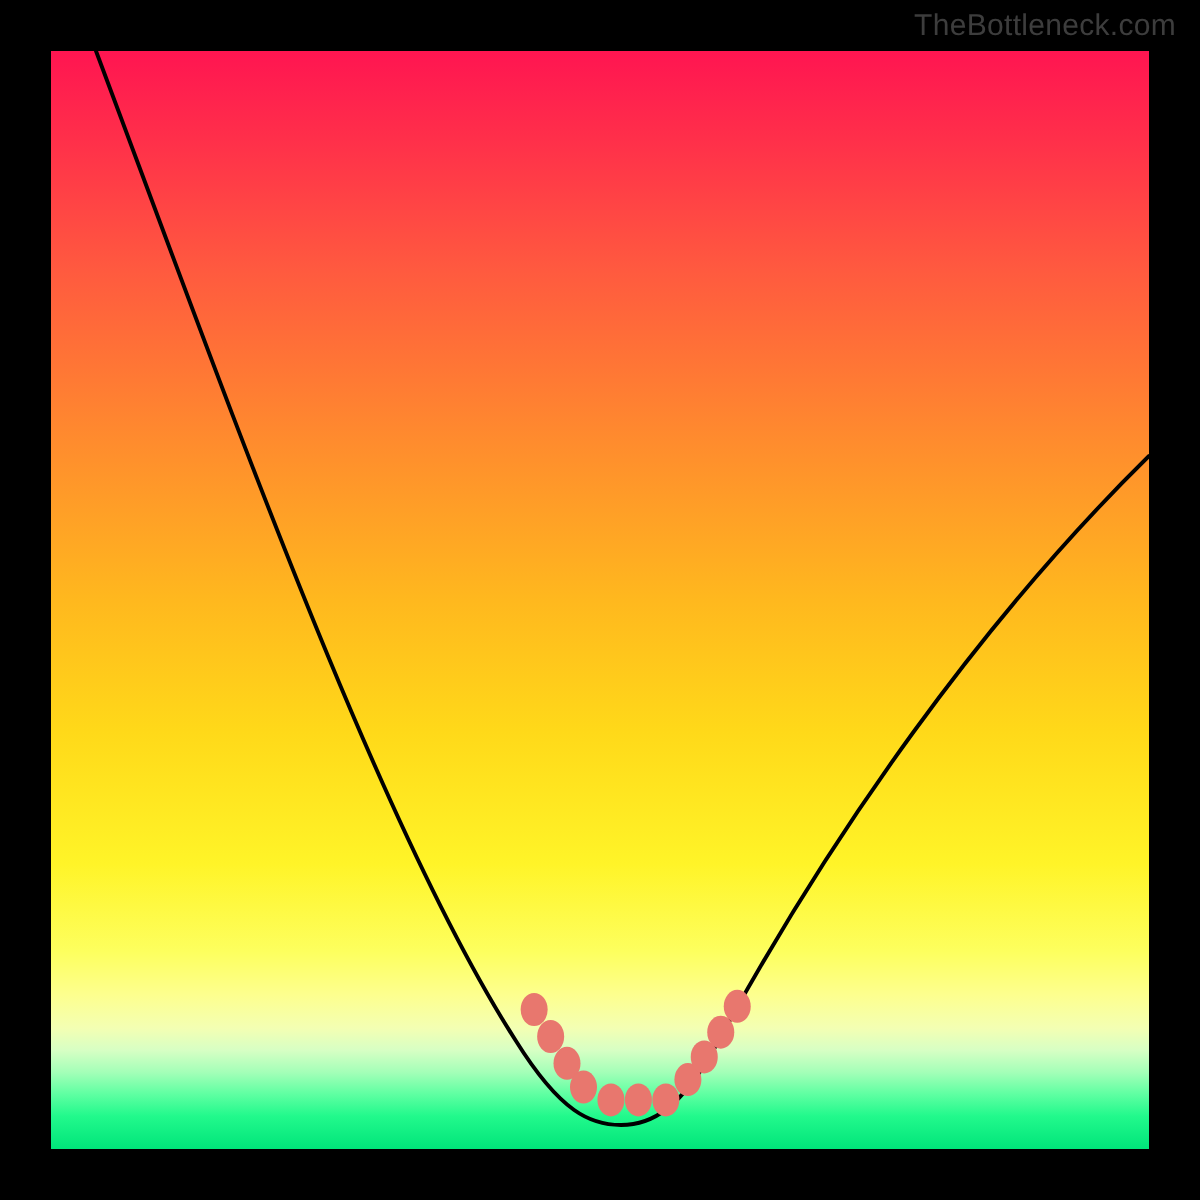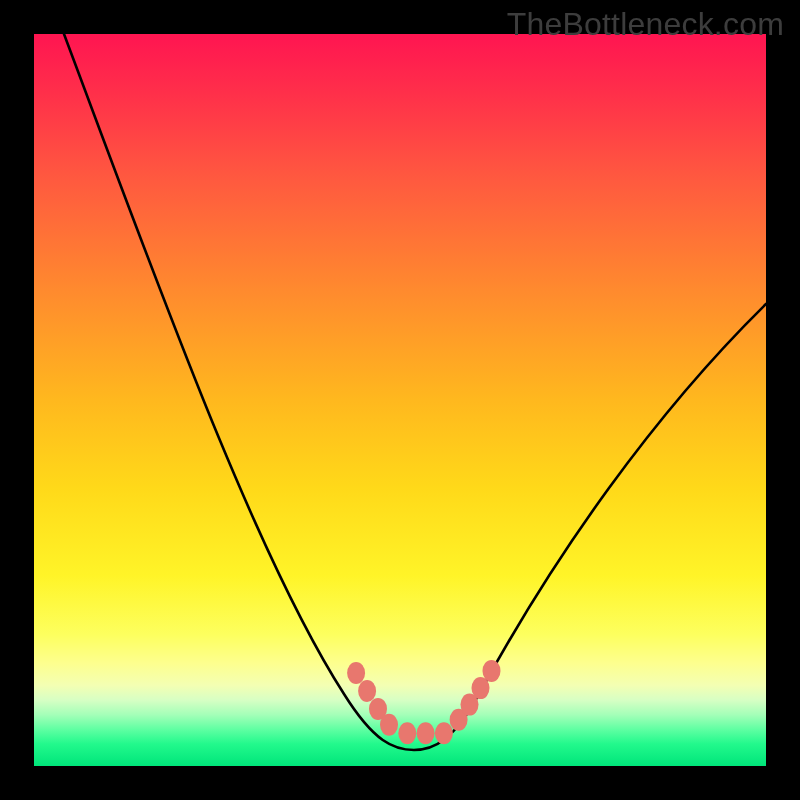--- a/index.html
+++ b/index.html
@@ -34,21 +34,21 @@
       #5fffa2 95%,
       #22f98c 97%,
       #00e57a 100%
     );
   }
   .watermark {
     position: absolute;
     top: 6px;
     right: 16px;
     color: #3d3d3d;
-    font-size: 32px;
+    font-size: 20px;
     font-weight: 400;
     letter-spacing: 0.2px;
   }
   svg.curve {
     position: absolute;
     left: 0;
     top: 0;
     width: 732px;
     height: 732px;
   }

